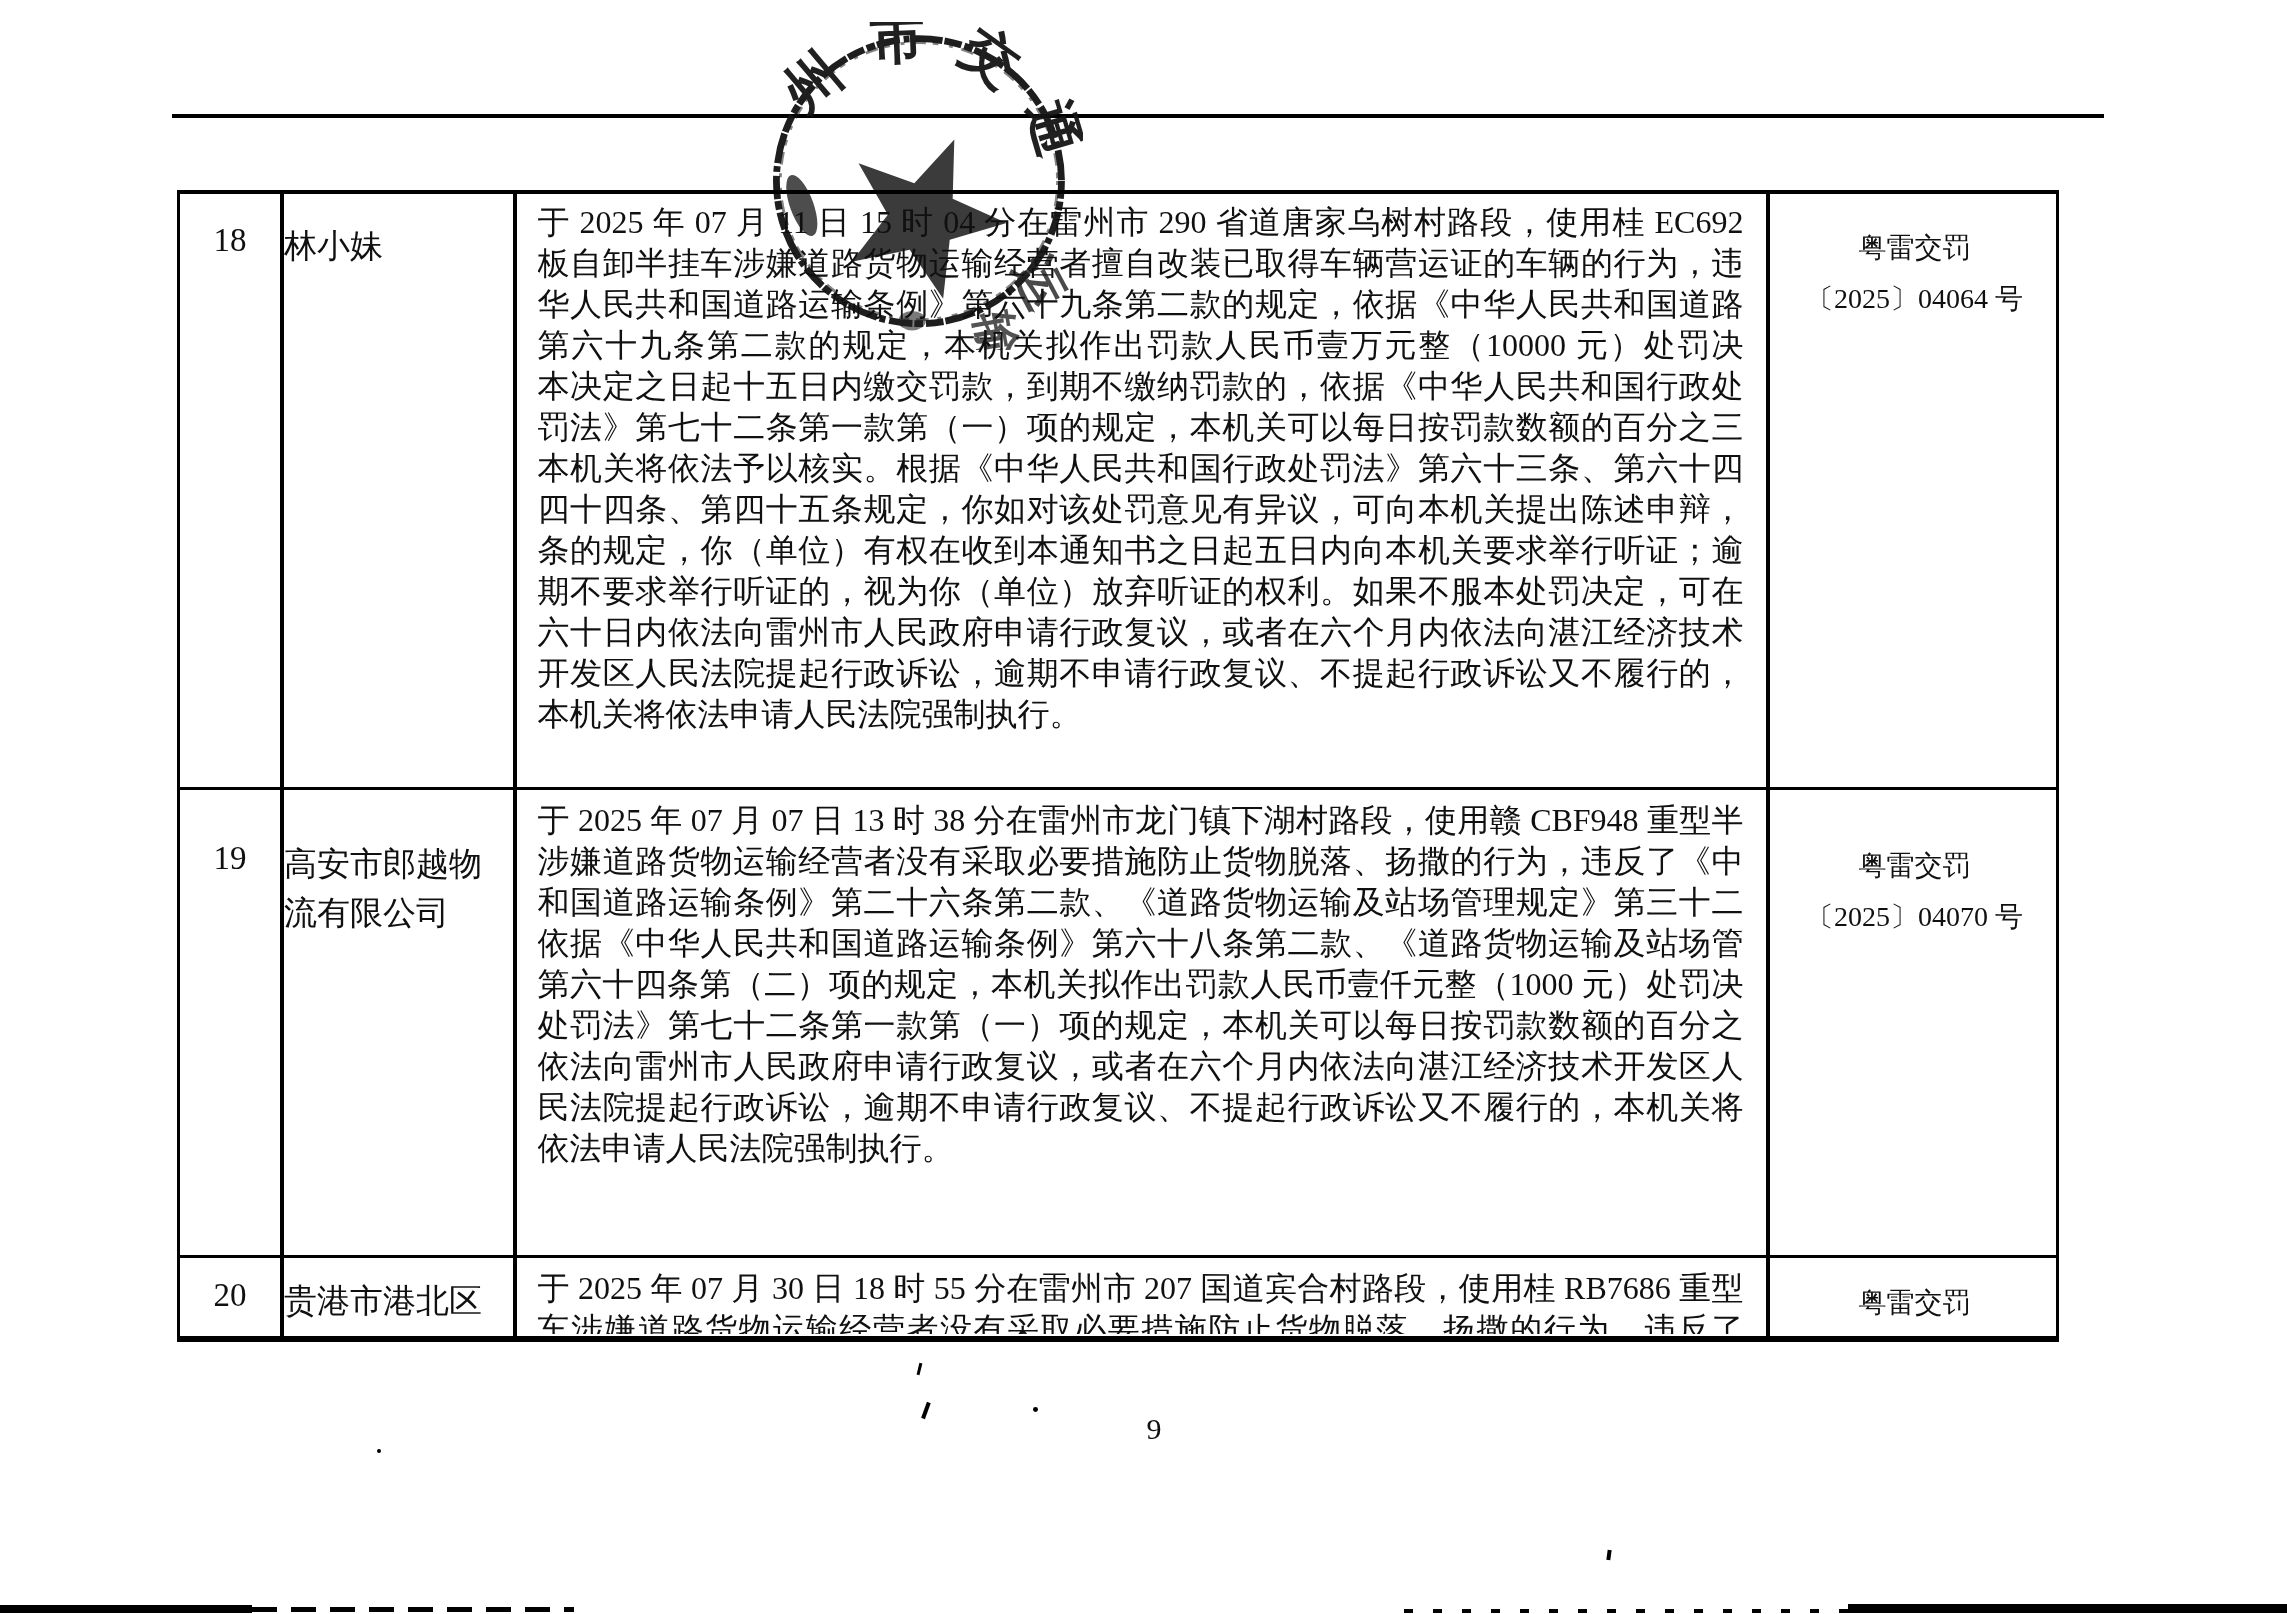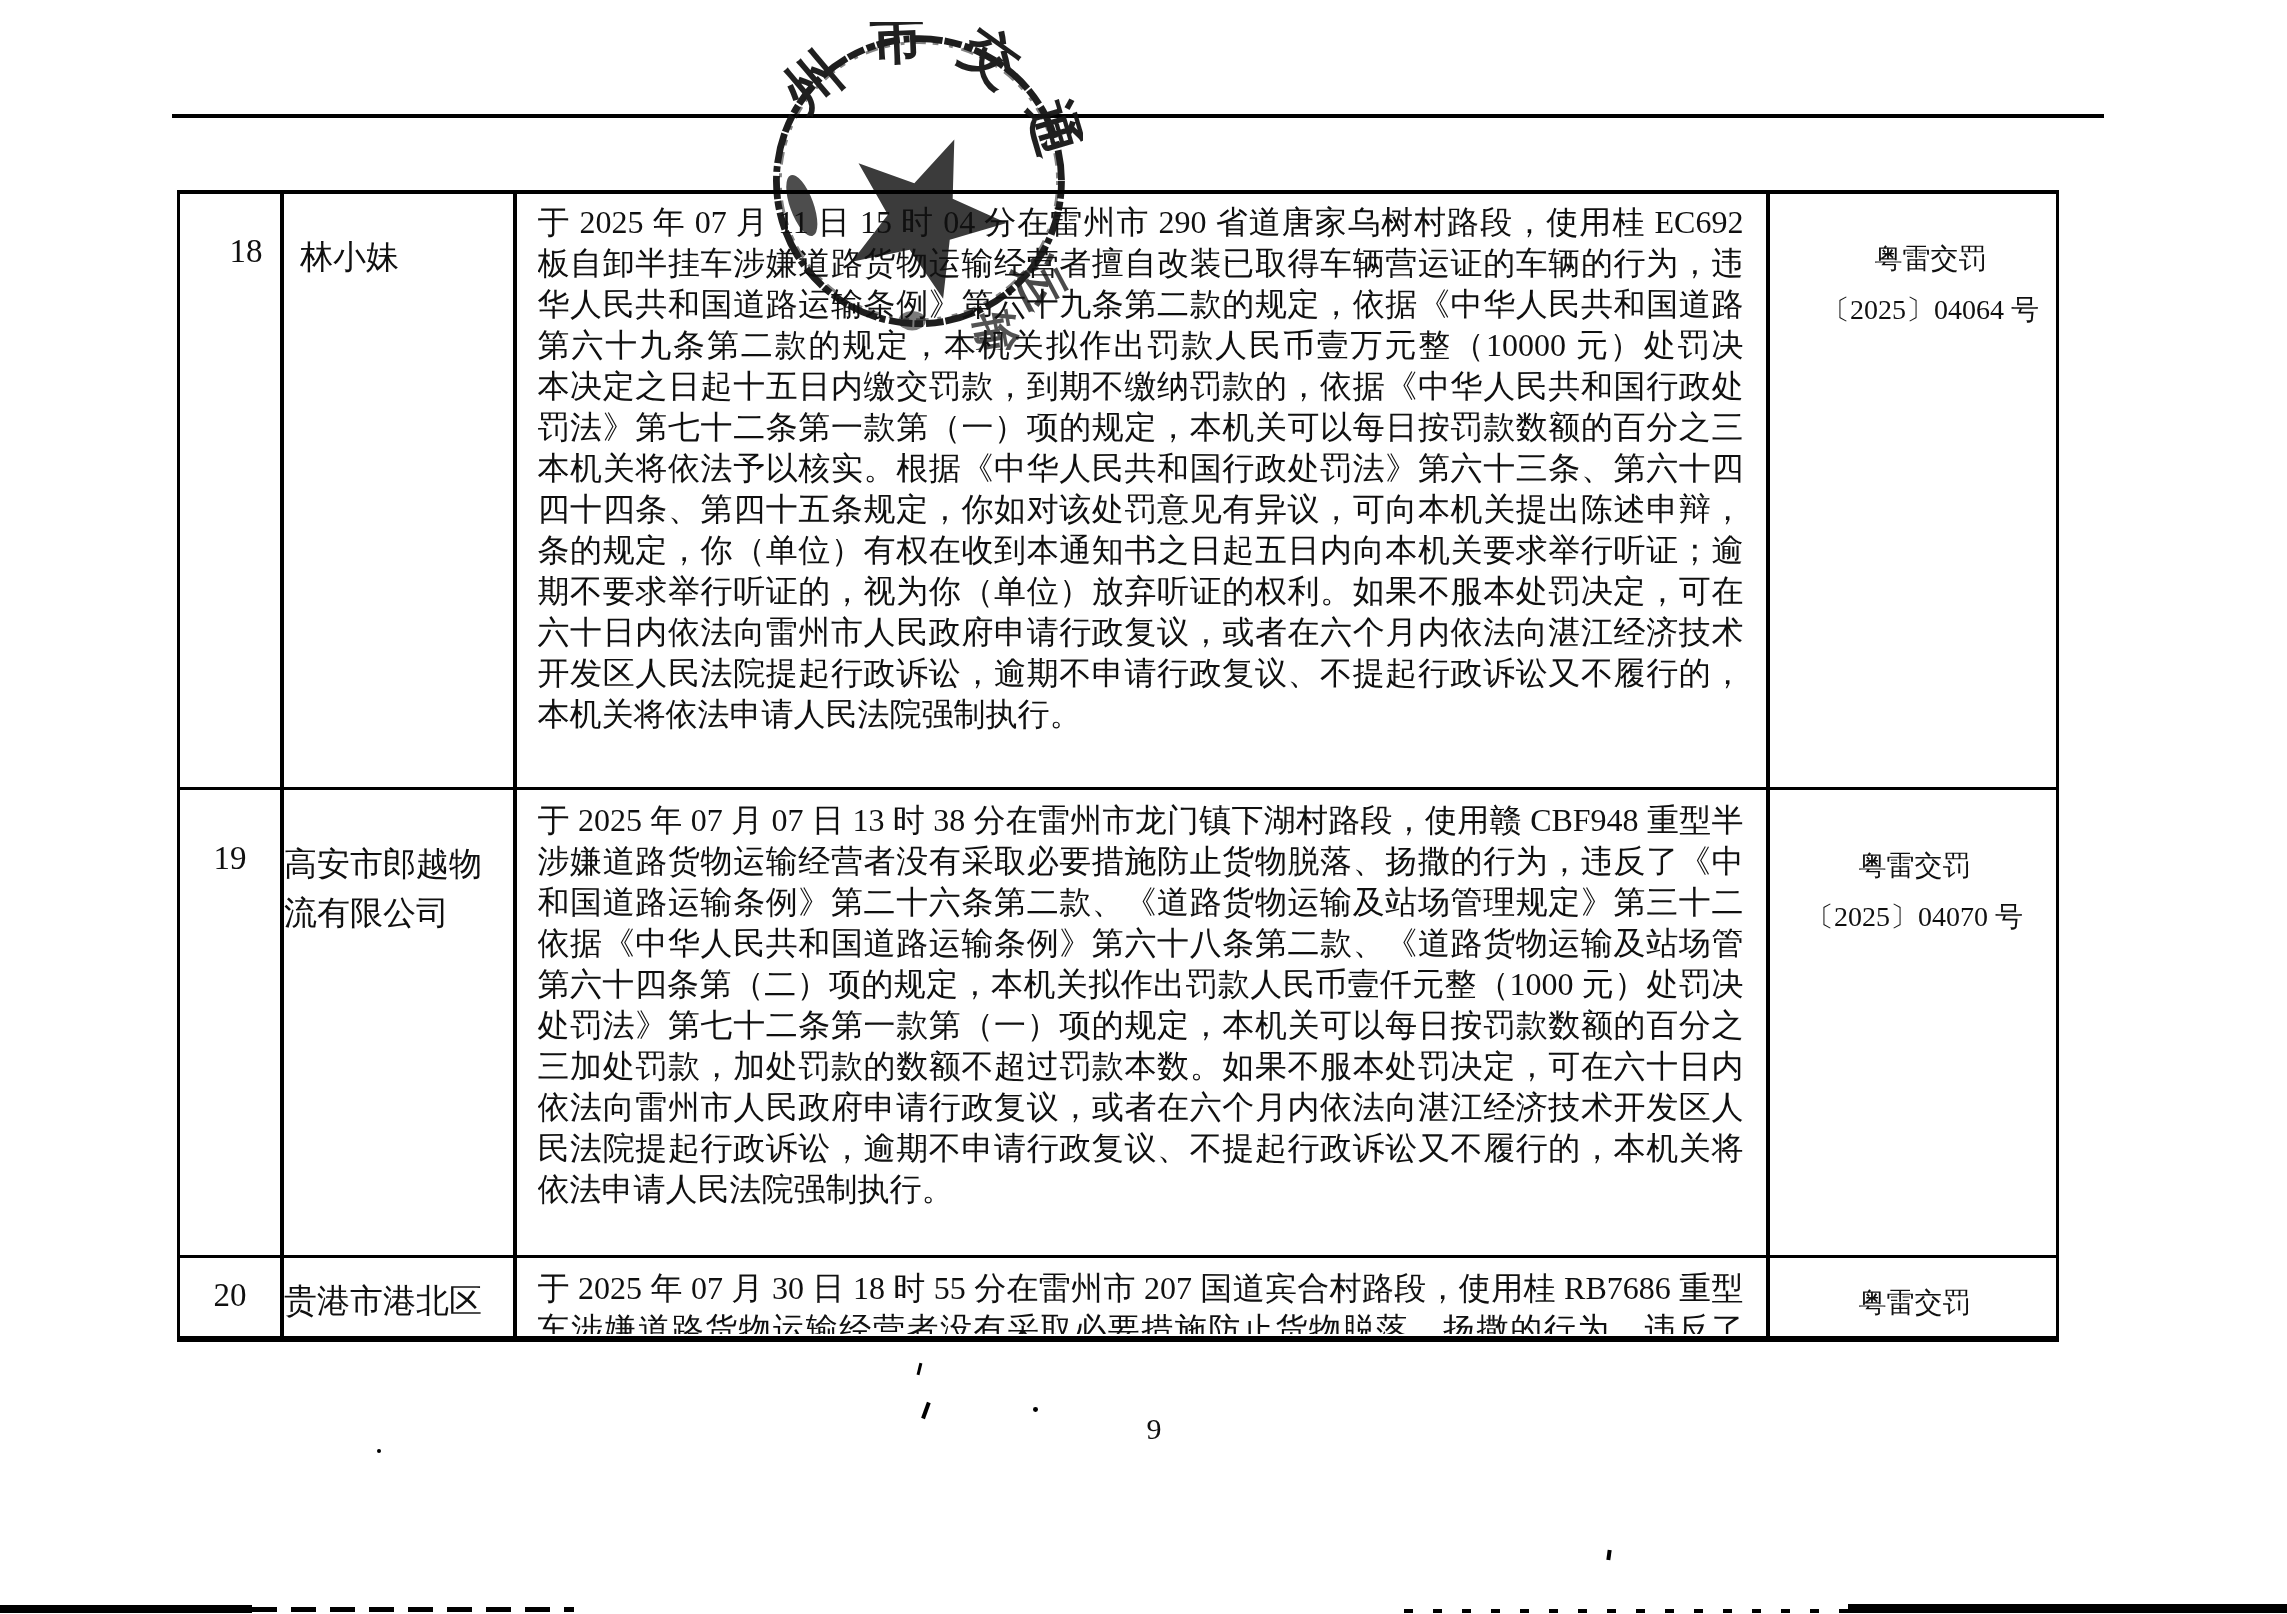--- a/index.html
+++ b/index.html
@@ -23,21 +23,21 @@
   .v1{left:100px;} .v2{left:333px;} .v3{left:1586px;}
   .trow{position:absolute;left:0;right:0;box-sizing:border-box;}
   .r0{top:0;height:593px;}
   .r1{top:593px;height:468px;border-top:3.9px solid #000;}
   .r2{top:1061px;height:79px;border-top:3.9px solid #000;}
   .cell{position:absolute;top:0;bottom:0;box-sizing:border-box;overflow:hidden;}
   .num {left:0;width:100px;text-align:center;font-size:33px;}
   .name{left:104px;width:224px;text-align:left;font-size:33px;line-height:49px;}
   .text{left:336px;width:1245px;padding:7.8px 17.6px 0 21.5px;font-size:32px;}
   .doc {left:1590px;width:289px;text-align:center;font-size:28px;line-height:51px;}
-  .r0 .num,.r0 .name,.r0 .doc{padding-top:39px;margin-left:16px;}
+  .r0 .num,.r0 .name,.r0 .doc{padding-top:28px;}
   .r1 .num,.r1 .name,.r1 .doc{padding-top:50px;font-family:Liberation Serif, serif;}
   .r2 .num,.r2 .name,.r2 .doc{padding-top:19px;}
   .r1 .text,.r2 .text{padding-top:9.8px;}
   .tline{height:41px;line-height:41px;text-align:justify;text-align-last:justify;overflow:hidden;}
   .tline.noj{text-align-last:left;}
   
   .page-number{left:1123px;top:1412px;width:62px;text-align:center;font-size:30px;}
   
   .art{background:#000;}
   .a1{left:918px;top:1363px;width:2.9px;height:11.7px;transform:rotate(14deg);}
@@ -110,21 +110,20 @@
           <div class="nline">高安市郎越物</div>
           <div class="nline">流有限公司</div>
         </div>
         <div class="cell text">
           <div class="tline">于 2025 年 07 月 07 日 13 时 38 分在雷州市龙门镇下湖村路段，使用赣 CBF948 重型半挂牵引车</div>
           <div class="tline">涉嫌道路货物运输经营者没有采取必要措施防止货物脱落、扬撒的行为，违反了《中华人民共</div>
           <div class="tline">和国道路运输条例》第二十六条第二款、《道路货物运输及站场管理规定》第三十二条的规定，</div>
           <div class="tline">依据《中华人民共和国道路运输条例》第六十八条第二款、《道路货物运输及站场管理规定》</div>
           <div class="tline">第六十四条第（二）项的规定，本机关拟作出罚款人民币壹仟元整（1000 元）处罚决定。自收</div>
           <div class="tline">处罚法》第七十二条第一款第（一）项的规定，本机关可以每日按罚款数额的百分之</div>
-          <div class="tline">三加处罚款，加处罚款的数额不超过罚款本数。如果不服本处罚决定，可在六十日内</div>
           <div class="tline">依法向雷州市人民政府申请行政复议，或者在六个月内依法向湛江经济技术开发区人</div>
           <div class="tline">民法院提起行政诉讼，逾期不申请行政复议、不提起行政诉讼又不履行的，本机关将</div>
           <div class="tline noj">依法申请人民法院强制执行。</div>
         </div>
         <div class="cell doc">
           <div class="dline">粤雷交罚</div>
           <div class="dline">〔2025〕04070 号</div>
         </div>
       </div>
       <div class="trow r2">

